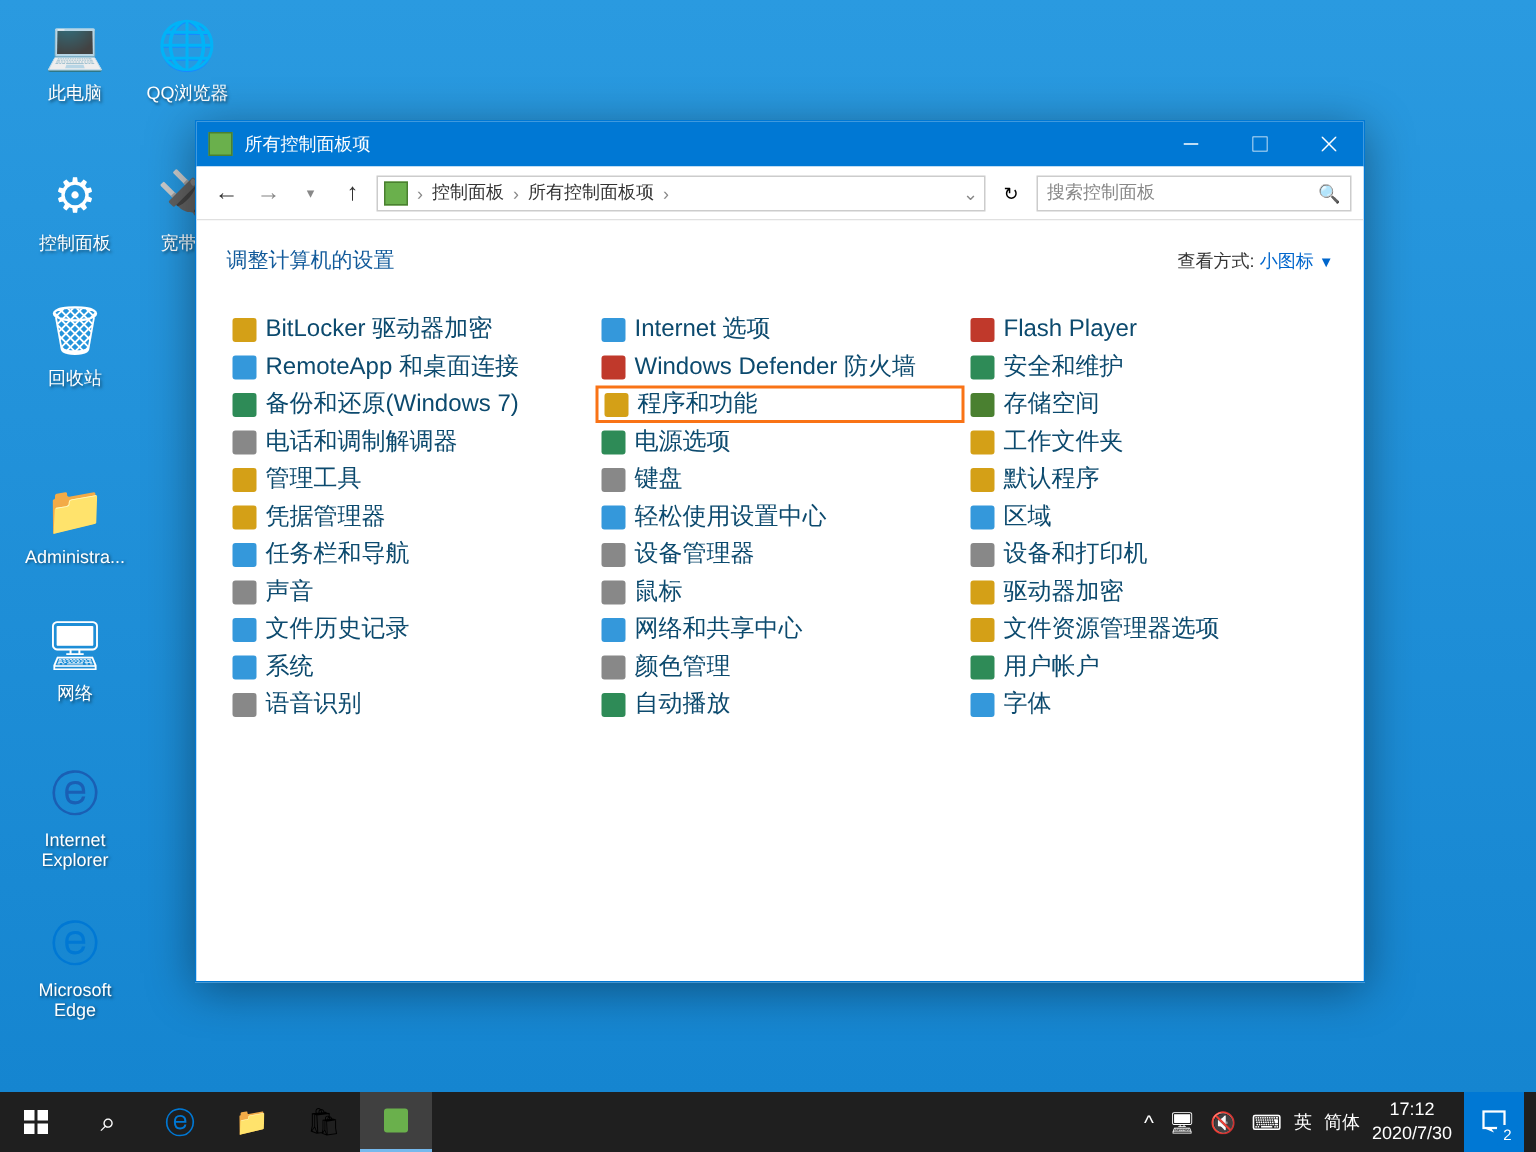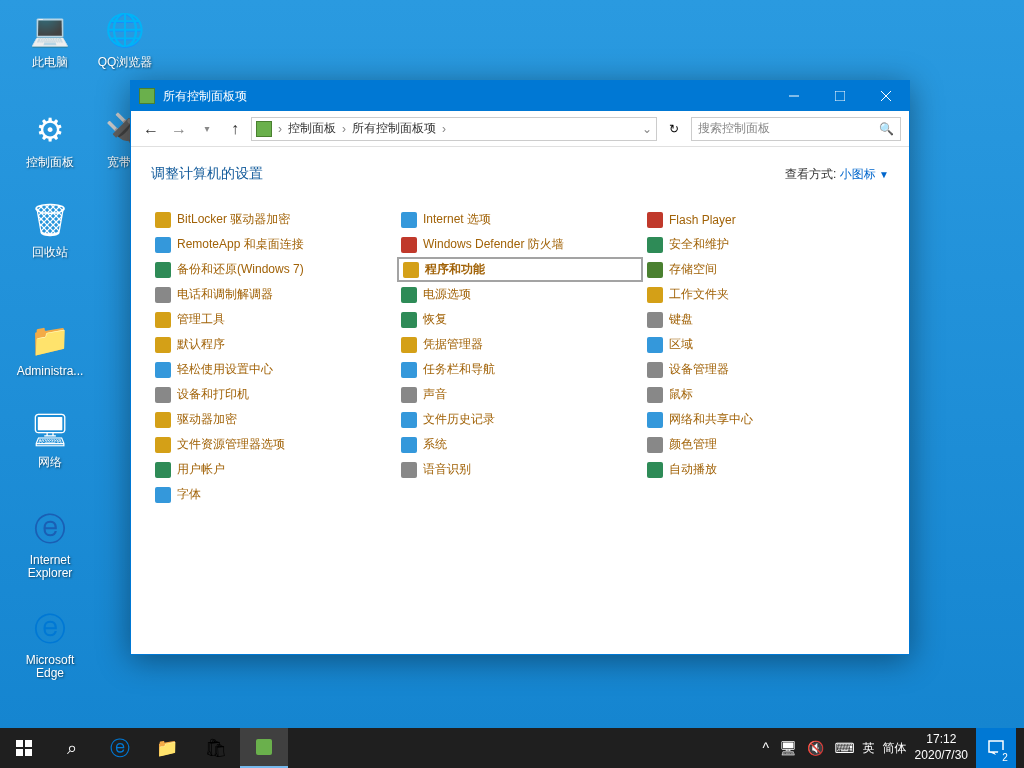--- a/index.html
+++ b/index.html
@@ -34,23 +34,23 @@
 
 .content { padding: 18px 20px; height: calc(100% - 66px); background: white; }
 .content-header { display: flex; justify-content: space-between; align-items: center; margin-bottom: 24px; }
 .content-title { font-size: 14px; color: #135b9b; }
 .view-selector { font-size: 12px; color: #333; }
 .view-selector a { color: #0066cc; text-decoration: none; }
 .view-selector .chevron { color: #0066cc; font-size: 10px; }
 
 .items-grid { display: grid; grid-template-columns: repeat(3, 1fr); gap: 0; column-gap: 0; }
 .cp-item { display: flex; align-items: center; height: 25px; cursor: pointer; padding: 2px 4px; }
-.cp-item.highlighted { border: 2px solid #a3a3a3; font-weight: bold; }
+.cp-item.highlighted { border: 2px solid #f97316; }
 .cp-icon { width: 16px; height: 16px; margin-right: 6px; flex-shrink: 0; display: flex; align-items: center; justify-content: center; font-size: 14px; }
-.cp-label { color: #a16207; font-size: 12px; white-space: nowrap; }
+.cp-label { color: #0c4a6e; font-size: 16px; white-space: nowrap; }
 
 
 .taskbar { position: absolute; bottom: 0; left: 0; right: 0; height: 40px; background: #1f1f1f; display: flex; align-items: center; }
 .taskbar-item { width: 48px; height: 40px; display: flex; align-items: center; justify-content: center; cursor: pointer; }
 .taskbar-item.active { background: rgba(255,255,255,0.15); border-bottom: 2px solid #76b9ed; }
 .start-btn svg { width: 16px; height: 16px; }
 .tray { margin-left: auto; display: flex; align-items: center; color: white; font-size: 12px; padding-right: 8px; gap: 8px; }
 .tray-icons { display: flex; gap: 10px; align-items: center; font-size: 14px; }
 .clock { text-align: center; line-height: 1.3; cursor: pointer; }
 .notification { width: 40px; height: 40px; display: flex; align-items: center; justify-content: center; cursor: pointer; background: #0078d4; position: relative; }
@@ -229,53 +229,47 @@
             <span class="cp-label">工作文件夹</span>
           </div>
           <div class="cp-item">
             <span class="cp-icon">
               <span class="ico" style="background: rgb(212, 160, 23);"></span>
             </span>
             <span class="cp-label">管理工具</span>
           </div>
           <div class="cp-item">
             <span class="cp-icon">
-              <span class="ico" style="background: rgb(46, 139, 87);"></span>
-            </span>
-            <span class="cp-label">恢复</span>
-          </div>
-          <div class="cp-item">
-            <span class="cp-icon">
               <span class="ico" style="background: rgb(136, 136, 136);"></span>
             </span>
             <span class="cp-label">键盘</span>
           </div>
           <div class="cp-item">
             <span class="cp-icon">
               <span class="ico" style="background: rgb(212, 160, 23);"></span>
             </span>
             <span class="cp-label">默认程序</span>
           </div>
           <div class="cp-item">
             <span class="cp-icon">
               <span class="ico" style="background: rgb(212, 160, 23);"></span>
             </span>
             <span class="cp-label">凭据管理器</span>
           </div>
           <div class="cp-item">
             <span class="cp-icon">
               <span class="ico" style="background: rgb(52, 152, 219);"></span>
             </span>
+            <span class="cp-label">轻松使用设置中心</span>
+          </div>
+          <div class="cp-item">
+            <span class="cp-icon">
+              <span class="ico" style="background: rgb(52, 152, 219);"></span>
+            </span>
             <span class="cp-label">区域</span>
-          </div>
-          <div class="cp-item">
-            <span class="cp-icon">
-              <span class="ico" style="background: rgb(52, 152, 219);"></span>
-            </span>
-            <span class="cp-label">轻松使用设置中心</span>
           </div>
           <div class="cp-item">
             <span class="cp-icon">
               <span class="ico" style="background: rgb(52, 152, 219);"></span>
             </span>
             <span class="cp-label">任务栏和导航</span>
           </div>
           <div class="cp-item">
             <span class="cp-icon">
               <span class="ico" style="background: rgb(136, 136, 136);"></span>

